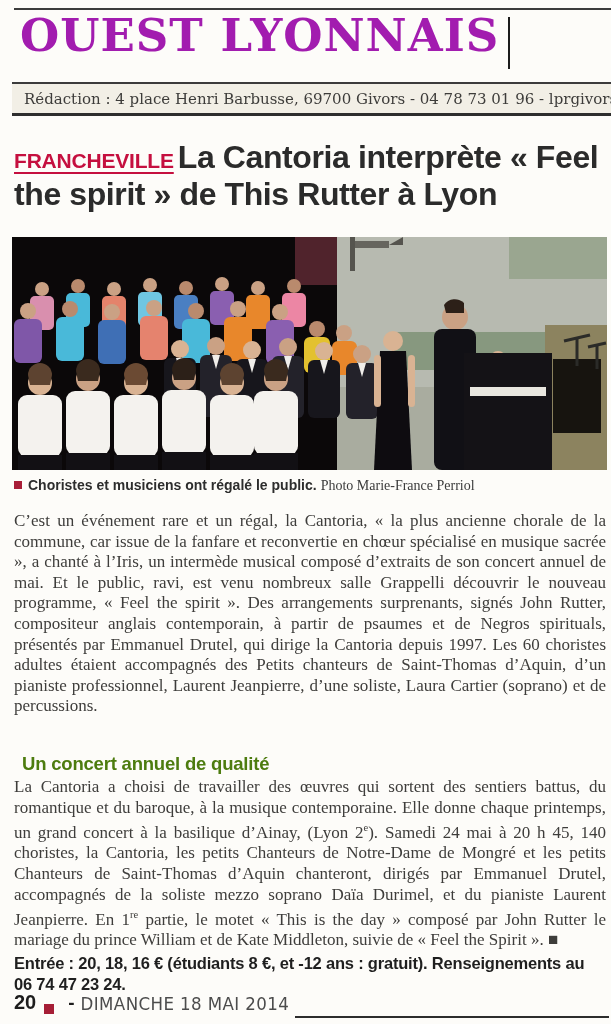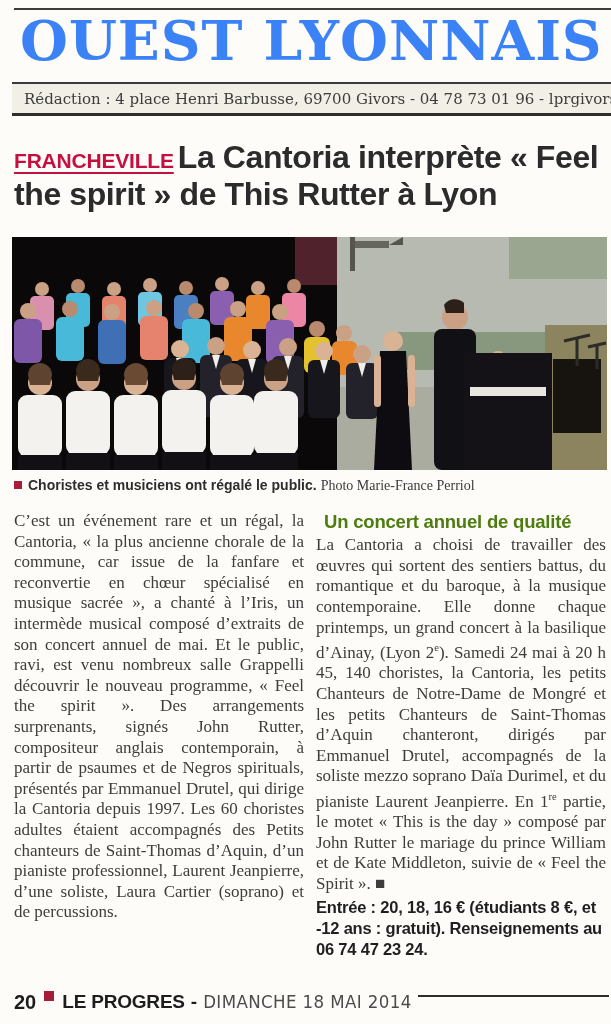--- a/index.html
+++ b/index.html
@@ -7,22 +7,22 @@
     width:611px;height:1024px;position:relative;overflow:hidden;
     background:#fdfcf9;
     font-family:"Liberation Sans",sans-serif;
     -webkit-font-smoothing:antialiased;
   }
   
   .top-rule{position:absolute;top:8px;left:14px;right:0;height:2px;background:#3c3c3c;}
   .masthead{position:absolute;top:11px;left:20px;display:flex;align-items:flex-start;}
   .masthead-title{
     font-family:"DejaVu Serif","Liberation Serif",serif;
-    font-weight:700;font-size:55px;line-height:1.1;
-    color:#3b82f6;letter-spacing:1px;white-space:nowrap;
+    font-weight:700;font-size:45px;line-height:1.1;
+    color:#a21caf;letter-spacing:1px;white-space:nowrap;
   }
   .masthead-bar{width:2px;height:52px;background:#1c1c1c;margin-left:9px;margin-top:6px;}
   
   .contact-bar{
     position:absolute;top:82px;left:12px;right:0;height:29px;
     background:#f2efe6;border-top:2px solid #3b3b3b;border-bottom:3px solid #2e2e2e;
     display:flex;align-items:center;overflow:hidden;
   }
   .contact-text{
     font-family:"DejaVu Serif","Liberation Serif",serif;
@@ -43,39 +43,39 @@
   .photo-wrap{position:absolute;top:237px;left:12px;width:595px;height:233px;overflow:hidden;background:#0b0809;}
   .photo-wrap svg{display:block;}
   
   .caption{position:absolute;top:477px;left:14px;width:592px;font-size:14px;color:#2d2d2d;}
   .caption-square{display:inline-block;width:8px;height:8px;background:#a81e38;margin-right:6px;vertical-align:1px;}
   .caption-bold{font-weight:700;}
   .caption-credit{font-family:Liberation Serif, serif;font-stretch:condensed;color:#3a3a3a;margin-left:4px;}
   
   .columns{
     position:absolute;top:511px;left:14px;width:592px;height:484px;
-    display:flex;gap:12px;overflow:hidden;
+    display:flex;gap:12px;overflow:hidden;flex-direction:column;
   }
   .col{flex:1;min-width:0;}
   .body-text{
     font-family:"Liberation Serif","DejaVu Serif",serif;
     font-size:17px;line-height:20.6px;color:#3e3d3b;
     text-align:justify;margin:0;hyphens:auto;-webkit-hyphens:auto;
   }
   .subhead{
     font-size:18.5px;font-weight:700;color:#4d7c0f;
     letter-spacing:-0.2px;margin:0 0 3px 8px;line-height:1.15;
   }
   .sup{font-size:0.62em;vertical-align:super;}
   .info-block{
     font-size:16.5px;font-weight:700;color:#1f1f1f;
     line-height:21px;letter-spacing:-0.2px;margin-top:2px;
   }
   
-  .footer{position:absolute;top:991px;left:14px;right:2px;display:flex;align-items:flex-start;}
+  .footer{position:absolute;top:991px;left:14px;right:2px;display:flex;align-items:flex-end;}
   .footer-page{font-size:20px;font-weight:800;color:#1d1d1d;}
   .footer-square{width:10px;height:10px;background:#a61e36;margin:0 8px;}
   .footer-paper{font-size:19px;font-weight:800;color:#1d1d1d;letter-spacing:-0.2px;}
   .footer-sep{font-size:19px;font-weight:700;color:#1d1d1d;margin:0 6px;}
   .footer-date{
     font-family:"DejaVu Sans",sans-serif;font-stretch:condensed;
     font-size:18.5px;font-weight:400;color:#4c4c4c;letter-spacing:0.4px;white-space:nowrap;
   }
   .footer-rule{flex:1;border-top:2px solid #2d2d2d;margin-left:6px;position:relative;top:4px;}
 </style>
@@ -244,17 +244,16 @@
   <div class="col">
     <h2 class="subhead">Un concert annuel de qualité</h2>
     <p class="body-text" lang="fr"><span>La Cantoria a choisi de travailler des œuvres qui sortent des sentiers battus, du romantique et du baroque, à la musique contemporaine. Elle donne chaque printemps, un grand concert à la basilique d’Ainay, (Lyon 2</span><span class="sup">e</span><span>). Samedi 24 mai à 20 h 45, 140 choristes, la Cantoria, les petits Chanteurs de Notre-Dame de Mongré et les petits Chanteurs de Saint-Thomas d’Aquin chanteront, dirigés par Emmanuel Drutel, accompagnés de la soliste mezzo soprano Daïa Durimel, et du pianiste Laurent Jeanpierre. En 1</span><span class="sup">re</span><span> partie, le motet « This is the day » composé par John Rutter le mariage du prince William et de Kate Middleton, suivie de « Feel the Spirit ». ■</span></p>
     <div class="info-block">Entrée : 20, 18, 16 € (étudiants 8 €, et -12 ans : gratuit). Renseignements au 06 74 47 23 24.</div>
   </div>
 </div>
 
 <div class="footer">
   <span class="footer-page">20</span>
   <span class="footer-square"></span>
-  <span class="footer-paper">LE PROGRES</span>
   <span class="footer-sep">-</span>
   <span class="footer-date">DIMANCHE 18 MAI 2014</span>
   <span class="footer-rule"></span>
 </div>
 
 </body></html>

